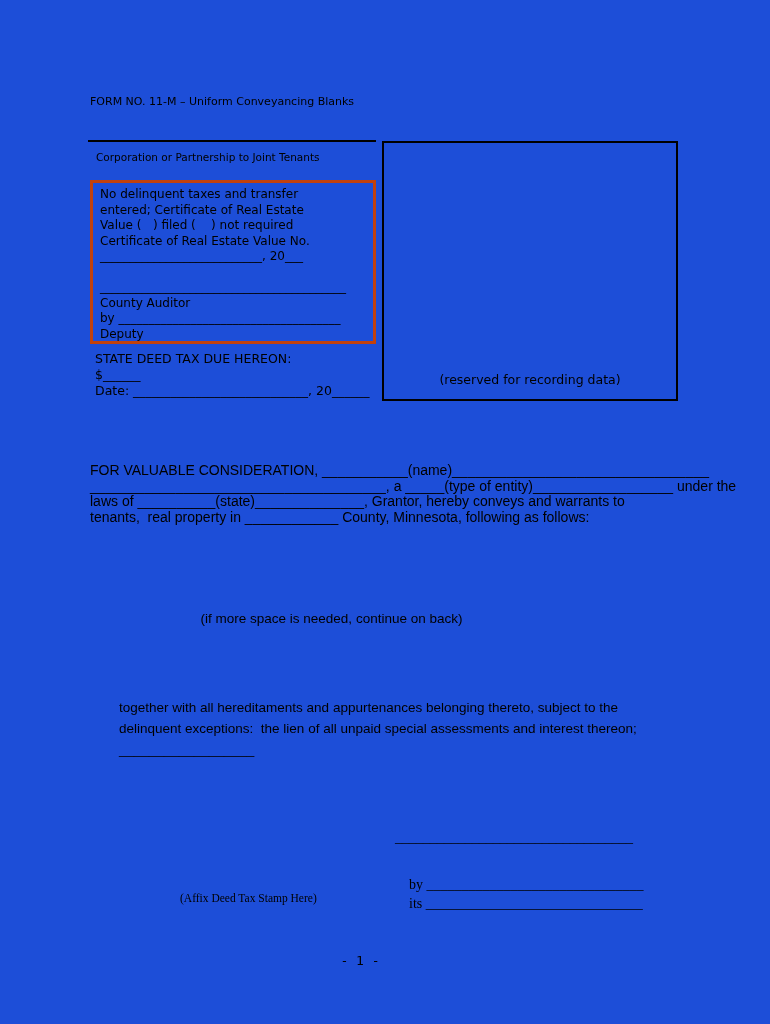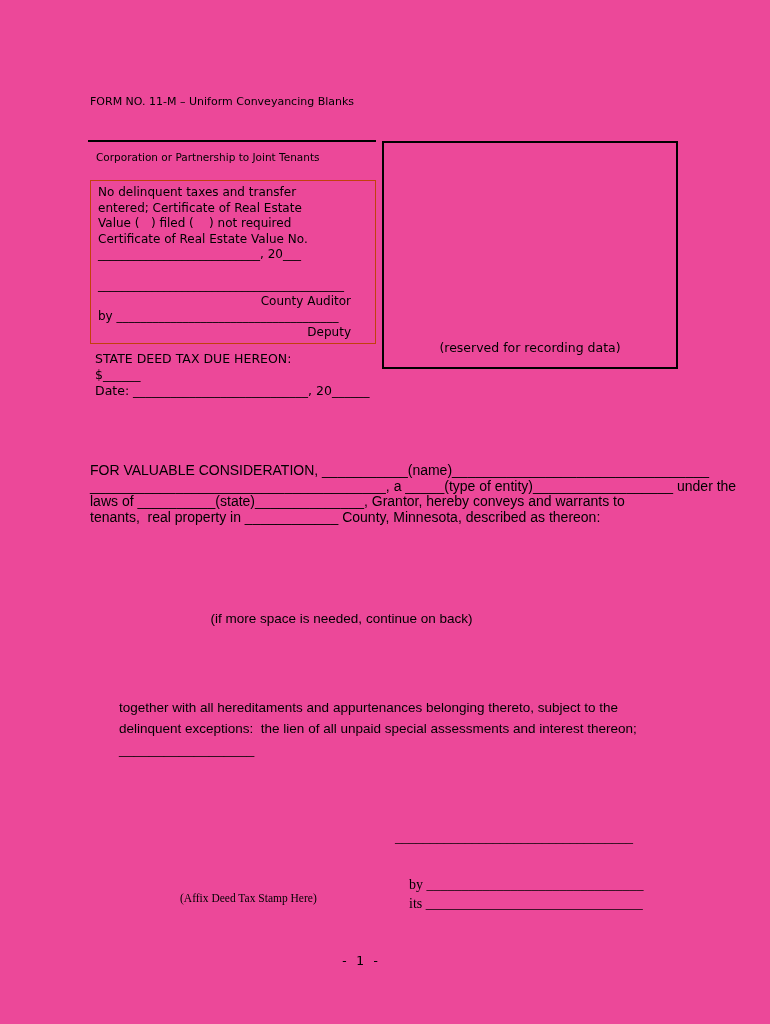--- a/index.html
+++ b/index.html
@@ -4,21 +4,21 @@
 <style>
   html, body {
     margin: 0;
     padding: 0;
     background: #ffffff;
   }
   #page {
     position: relative;
     width: 770px;
     height: 1024px;
-    background: #ec4899;
+    background: #1d4ed8;
     color: #000000;
     font-family: "DejaVu Sans", sans-serif;
     overflow: hidden;
   }
   .abs { position: absolute; }
   .pre { white-space: pre; }
 
   
   #form-header {
     left: 90px; top: 95px;
@@ -32,40 +32,40 @@
     width: 288px; height: 0;
     border-top: 2px solid #000;
   }
   #left-caption {
     left: 96px; top: 151px;
     font-size: 10.5px;
   }
   #auditor-box {
     left: 90px; top: 180px;
     width: 286px; height: 164px;
-    border: 1px solid #c2410c;
+    border: 3px solid #c2410c;
     box-sizing: border-box;
     padding: 4px 24px 2px 7px;
     font-size: 12px;
     line-height: 15.5px;
   }
   .aud-line { white-space: pre; }
   .aud-spacer { height: 15.5px; }
-  .aud-right { text-align: right; white-space: pre; }
+  .aud-right { text-align: left; white-space: pre; }
 
   #deed-tax {
     left: 95px; top: 351px;
     font-size: 12.5px;
     line-height: 16px;
   }
 
   
   #recording-box {
     left: 382px; top: 141px;
-    width: 296px; height: 228px;
+    width: 296px; height: 260px;
     border: 2px solid #000;
     box-sizing: border-box;
   }
   #recording-label {
     position: absolute;
     left: 0; right: 0; bottom: 12px;
     text-align: center;
     font-size: 12.5px;
   }
 
@@ -85,21 +85,21 @@
   #consideration {
     left: 90px; top: 463px;
     width: 600px;
     font-family: "Liberation Sans", sans-serif;
     font-size: 14px;
     line-height: 15.5px;
   }
   #consideration div { white-space: pre; }
 
   #continue-note {
-    left: 10px; top: 611px;
+    left: 0; top: 611px;
     width: 663px;
     text-align: center;
     font-family: "Liberation Sans", sans-serif;
     font-size: 13.5px;
   }
 
   #together {
     left: 90px; top: 697px;
     width: 600px;
     font-family: "Liberation Sans", sans-serif;
@@ -173,21 +173,21 @@
 
   <div id="recording-box" class="abs">
     <div id="recording-label">(reserved for recording data)</div>
   </div>
 
 
   <div id="consideration" class="abs">
     <div>FOR VALUABLE CONSIDERATION, ___________(name)_________________________________</div>
     <div>______________________________________, a _____(type of entity)__________________ under the</div>
     <div>laws of __________(state)______________, Grantor, hereby conveys and warrants to</div>
-    <div>tenants,  real property in ____________ County, Minnesota, described as thereon:</div>
+    <div>tenants,  real property in ____________ County, Minnesota, following as follows:</div>
   </div>
 
   <div id="continue-note" class="abs">(if more space is needed, continue on back)</div>
 
   <div id="together" class="abs">
     <div>together with all hereditaments and appurtenances belonging thereto, subject to the</div>
     <div>delinquent exceptions:  the lien of all unpaid special assessments and interest thereon;</div>
     <div>__________________</div>
   </div>
 

